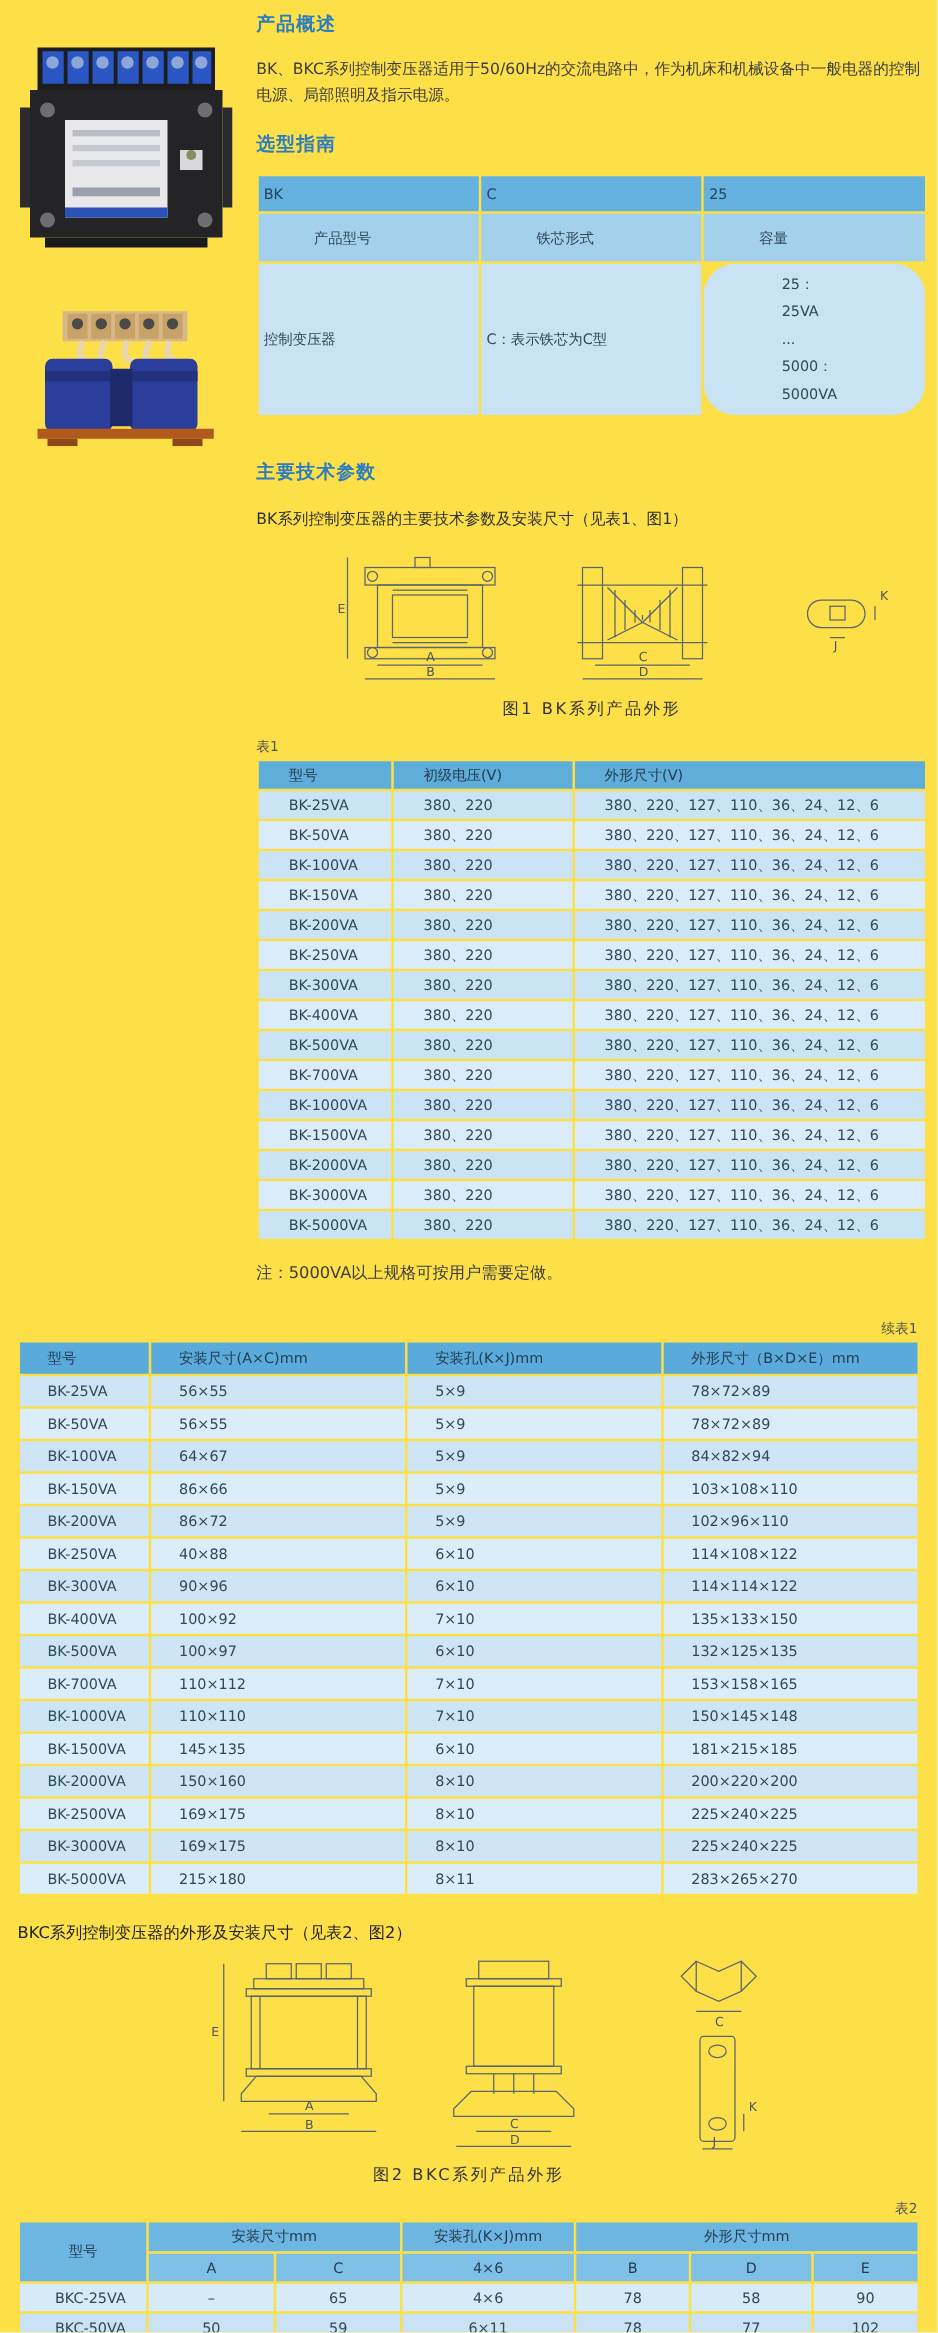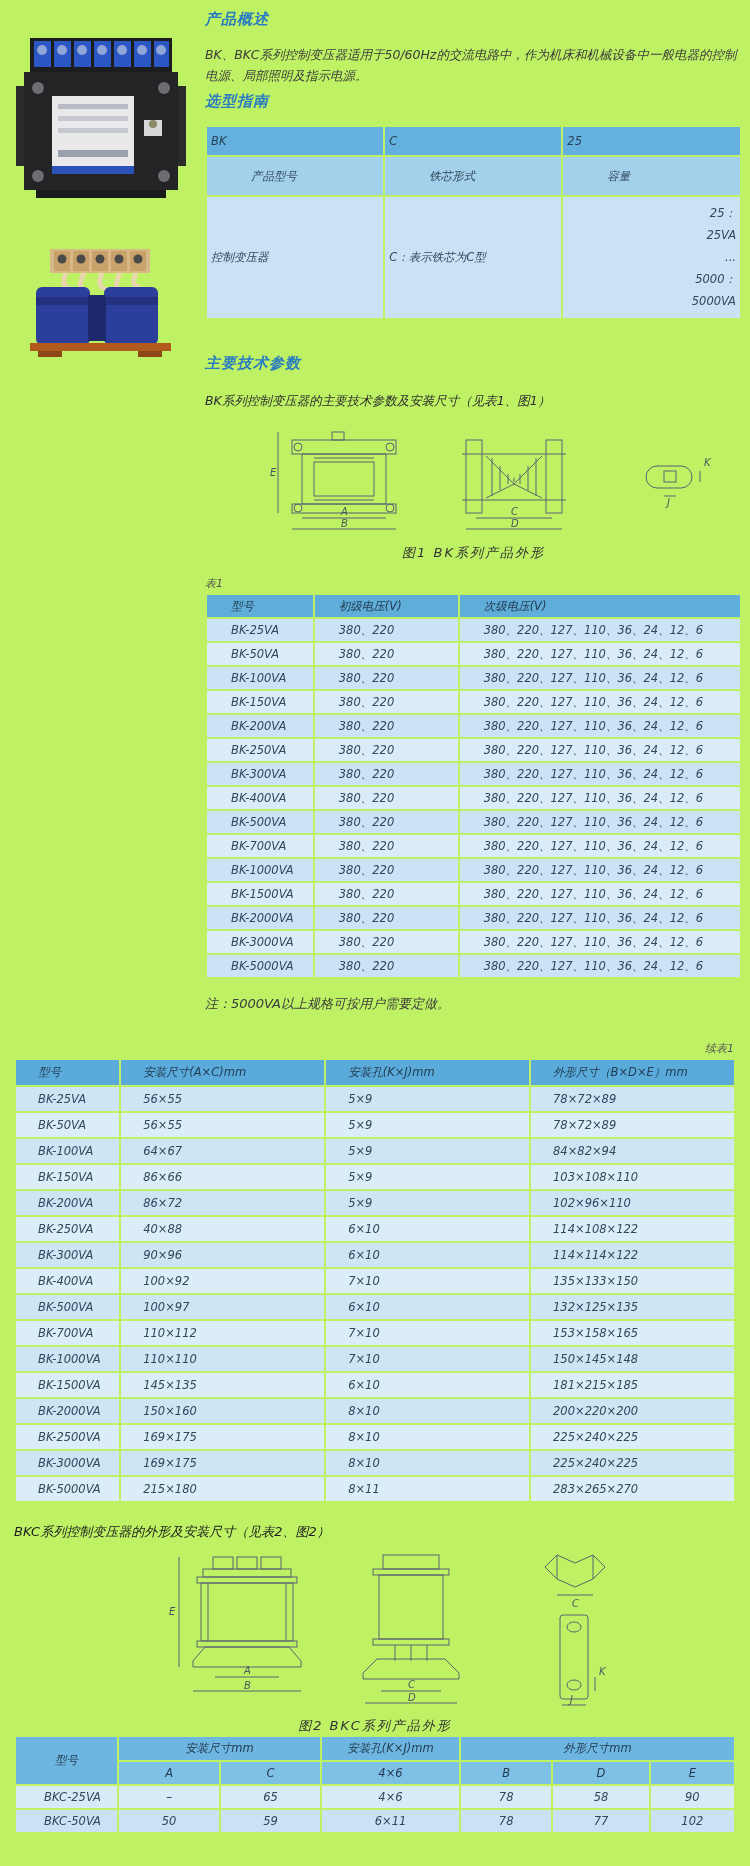--- a/index.html
+++ b/index.html
@@ -1,41 +1,41 @@
 <!DOCTYPE html>
 <html><head>
 <meta charset="utf-8">
 <style>
   * { margin:0; padding:0; box-sizing:border-box; }
   html,body { background:#fff; }
   .page {
     position:relative; width:750px; height:1866px; margin:0 auto;
     font-family:"DejaVu Sans","Liberation Sans",sans-serif;
-    color:#3a3a3a; background:#bef264; overflow:hidden;font-style:italic;
+    color:#3a3a3a; background:#fde047; overflow:hidden;
   }
   
   .photos { position:absolute; left:8px; top:28px; width:185px; }
   .photo { display:block; margin:0 auto; }
   .photo2 { margin-top:42px; }
   
   .right-col { margin-left:205px; margin-right:8px; padding-top:10px; }
   .sec-title { color:#2b7cc0; font-size:15px; font-weight:bold; letter-spacing:1px; }
   .overview-para { margin-top:16px; font-size:12.5px; line-height:1.65; color:#3c3c3c; }
   .overview-std { font-size:12.5px; line-height:1.65; color:#3c3c3c; }
-  .sel-title { margin-top:6px; }
+  .sel-title { margin-top:20px; }
   
   table { border-collapse:separate; border-spacing:2px; width:100%; }
   td,th { font-weight:normal; font-size:11.5px; color:#31475a; }
   
   .sel-table { margin-top:14px; }
   .sel-table td { text-align:left; padding:6px 4px; }
   .sel-table .r-code td { background:#64b0de; height:28px; color:#27425a; }
   .sel-table .r-label td { background:#a3d1ec; height:38px;padding-left:44px; }
   .sel-table .r-desc td { background:#c9e3f4; height:118px; }
-  .sel-table .cap-cell { text-align:right; padding-left:44px; white-space:pre-line; line-height:1.9; }
+  .sel-table .cap-cell { text-align:left; padding-left:62px; white-space:pre-line; line-height:1.9;border-radius:25px; }
   
   .params-title { margin-top:34px; }
   .bk-intro { margin-top:20px; font-size:12.5px; color:#2e2e2e; }
   .fig-wrap { margin-top:8px; text-align:center; }
   .fig-caption { margin-top:4px; font-size:13px; color:#333; text-align:center; letter-spacing:2px; }
   .tbl-label { font-size:11px; color:#555; margin:14px 2px 2px 0; }
   
   .t1 td { padding:3.5px 8px 3.5px 24px; text-align:left; }
   .t1 thead td { background:#5fadd9; color:#243c52; }
   .t1 tbody tr:nth-child(odd) td { background:#cbe4f5; }
@@ -223,21 +223,21 @@
     <table class="t1">
       <colgroup>
           <col style="width:20%">
           <col style="width:27%">
           <col style="width:53%">
         </colgroup>
       <thead>
         <tr>
           <td>型号</td>
           <td>初级电压(V)</td>
-          <td>次级电压(V)</td>
+          <td>外形尺寸(V)</td>
         </tr>
       </thead>
       <tbody>
           <tr>
             <td>BK-25VA</td>
             <td>380、220</td>
             <td>380、220、127、110、36、24、12、6</td>
           </tr>
           <tr>
             <td>BK-50VA</td>
@@ -482,20 +482,21 @@
           <text x="343" y="139">C</text>
           <text x="343" y="152">D</text>
           <text x="507" y="58">C</text>
           <text x="534" y="126">K</text>
           <text x="505" y="154" transform="translate(0,0)">J</text>
         </g>
       </svg>
       <div class="fig-caption">图2  BKC系列产品外形</div>
     </div>
 
+    <div class="tbl-label-full" style="margin-top:10px;">表2</div>
     <table class="t3">
       <colgroup>
         <col style="width:14.3%">
           <col style="width:14.2%">
           <col style="width:14.0%">
         <col style="width:19.4%">
           <col style="width:12.8%">
           <col style="width:13.5%">
           <col style="width:11.8%">
       </colgroup>

